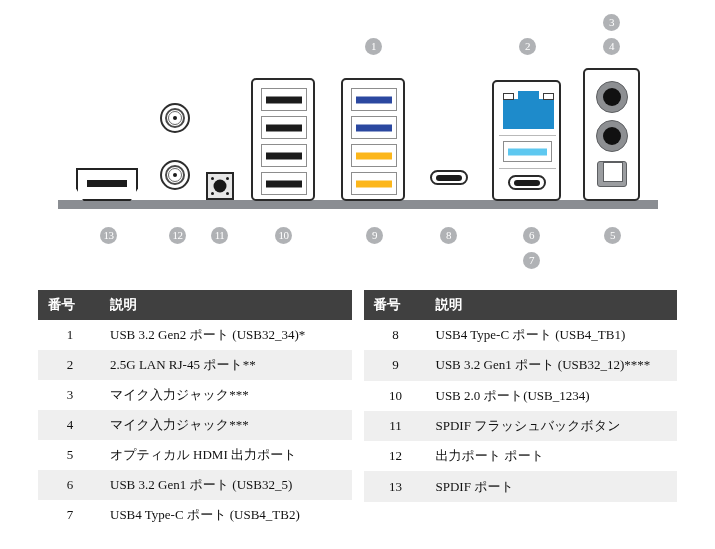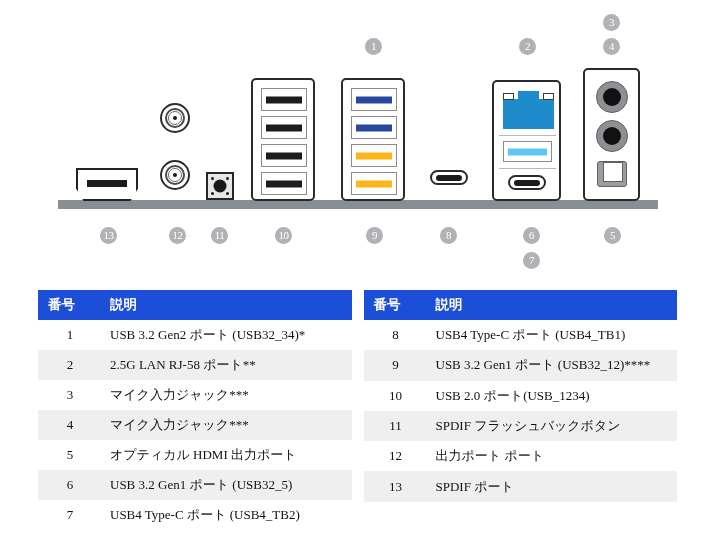--- a/index.html
+++ b/index.html
@@ -259,21 +259,21 @@
     width: 639px;
     display: flex;
     gap: 12px;
   }
   .tbl {
     width: 314px;
     border-collapse: collapse;
     font-size: 13px;
   }
   .tbl th {
-    background: #1d4ed8;
+    background: #404040;
     color: #ffffff;
     font-weight: bold;
     text-align: left;
     padding: 6px 8px;
     font-family: "Liberation Serif", serif;
     font-size: 13.5px;
   }
   .tbl th.num-col { width: 46px; text-align: left; padding-left: 10px; }
   .tbl td {
     padding: 6px 8px;
@@ -401,21 +401,21 @@
         <th>説明</th>
       </tr>
     </thead>
     <tbody>
       <tr>
         <td class="num-col">1</td>
         <td>USB 3.2 Gen2 ポート (USB32_34)*</td>
       </tr>
       <tr>
         <td class="num-col">2</td>
-        <td>2.5G LAN RJ-58 ポート**</td>
+        <td>2.5G LAN RJ-45 ポート**</td>
       </tr>
       <tr>
         <td class="num-col">3</td>
         <td>マイク入力ジャック***</td>
       </tr>
       <tr>
         <td class="num-col">4</td>
         <td>マイク入力ジャック***</td>
       </tr>
       <tr>

